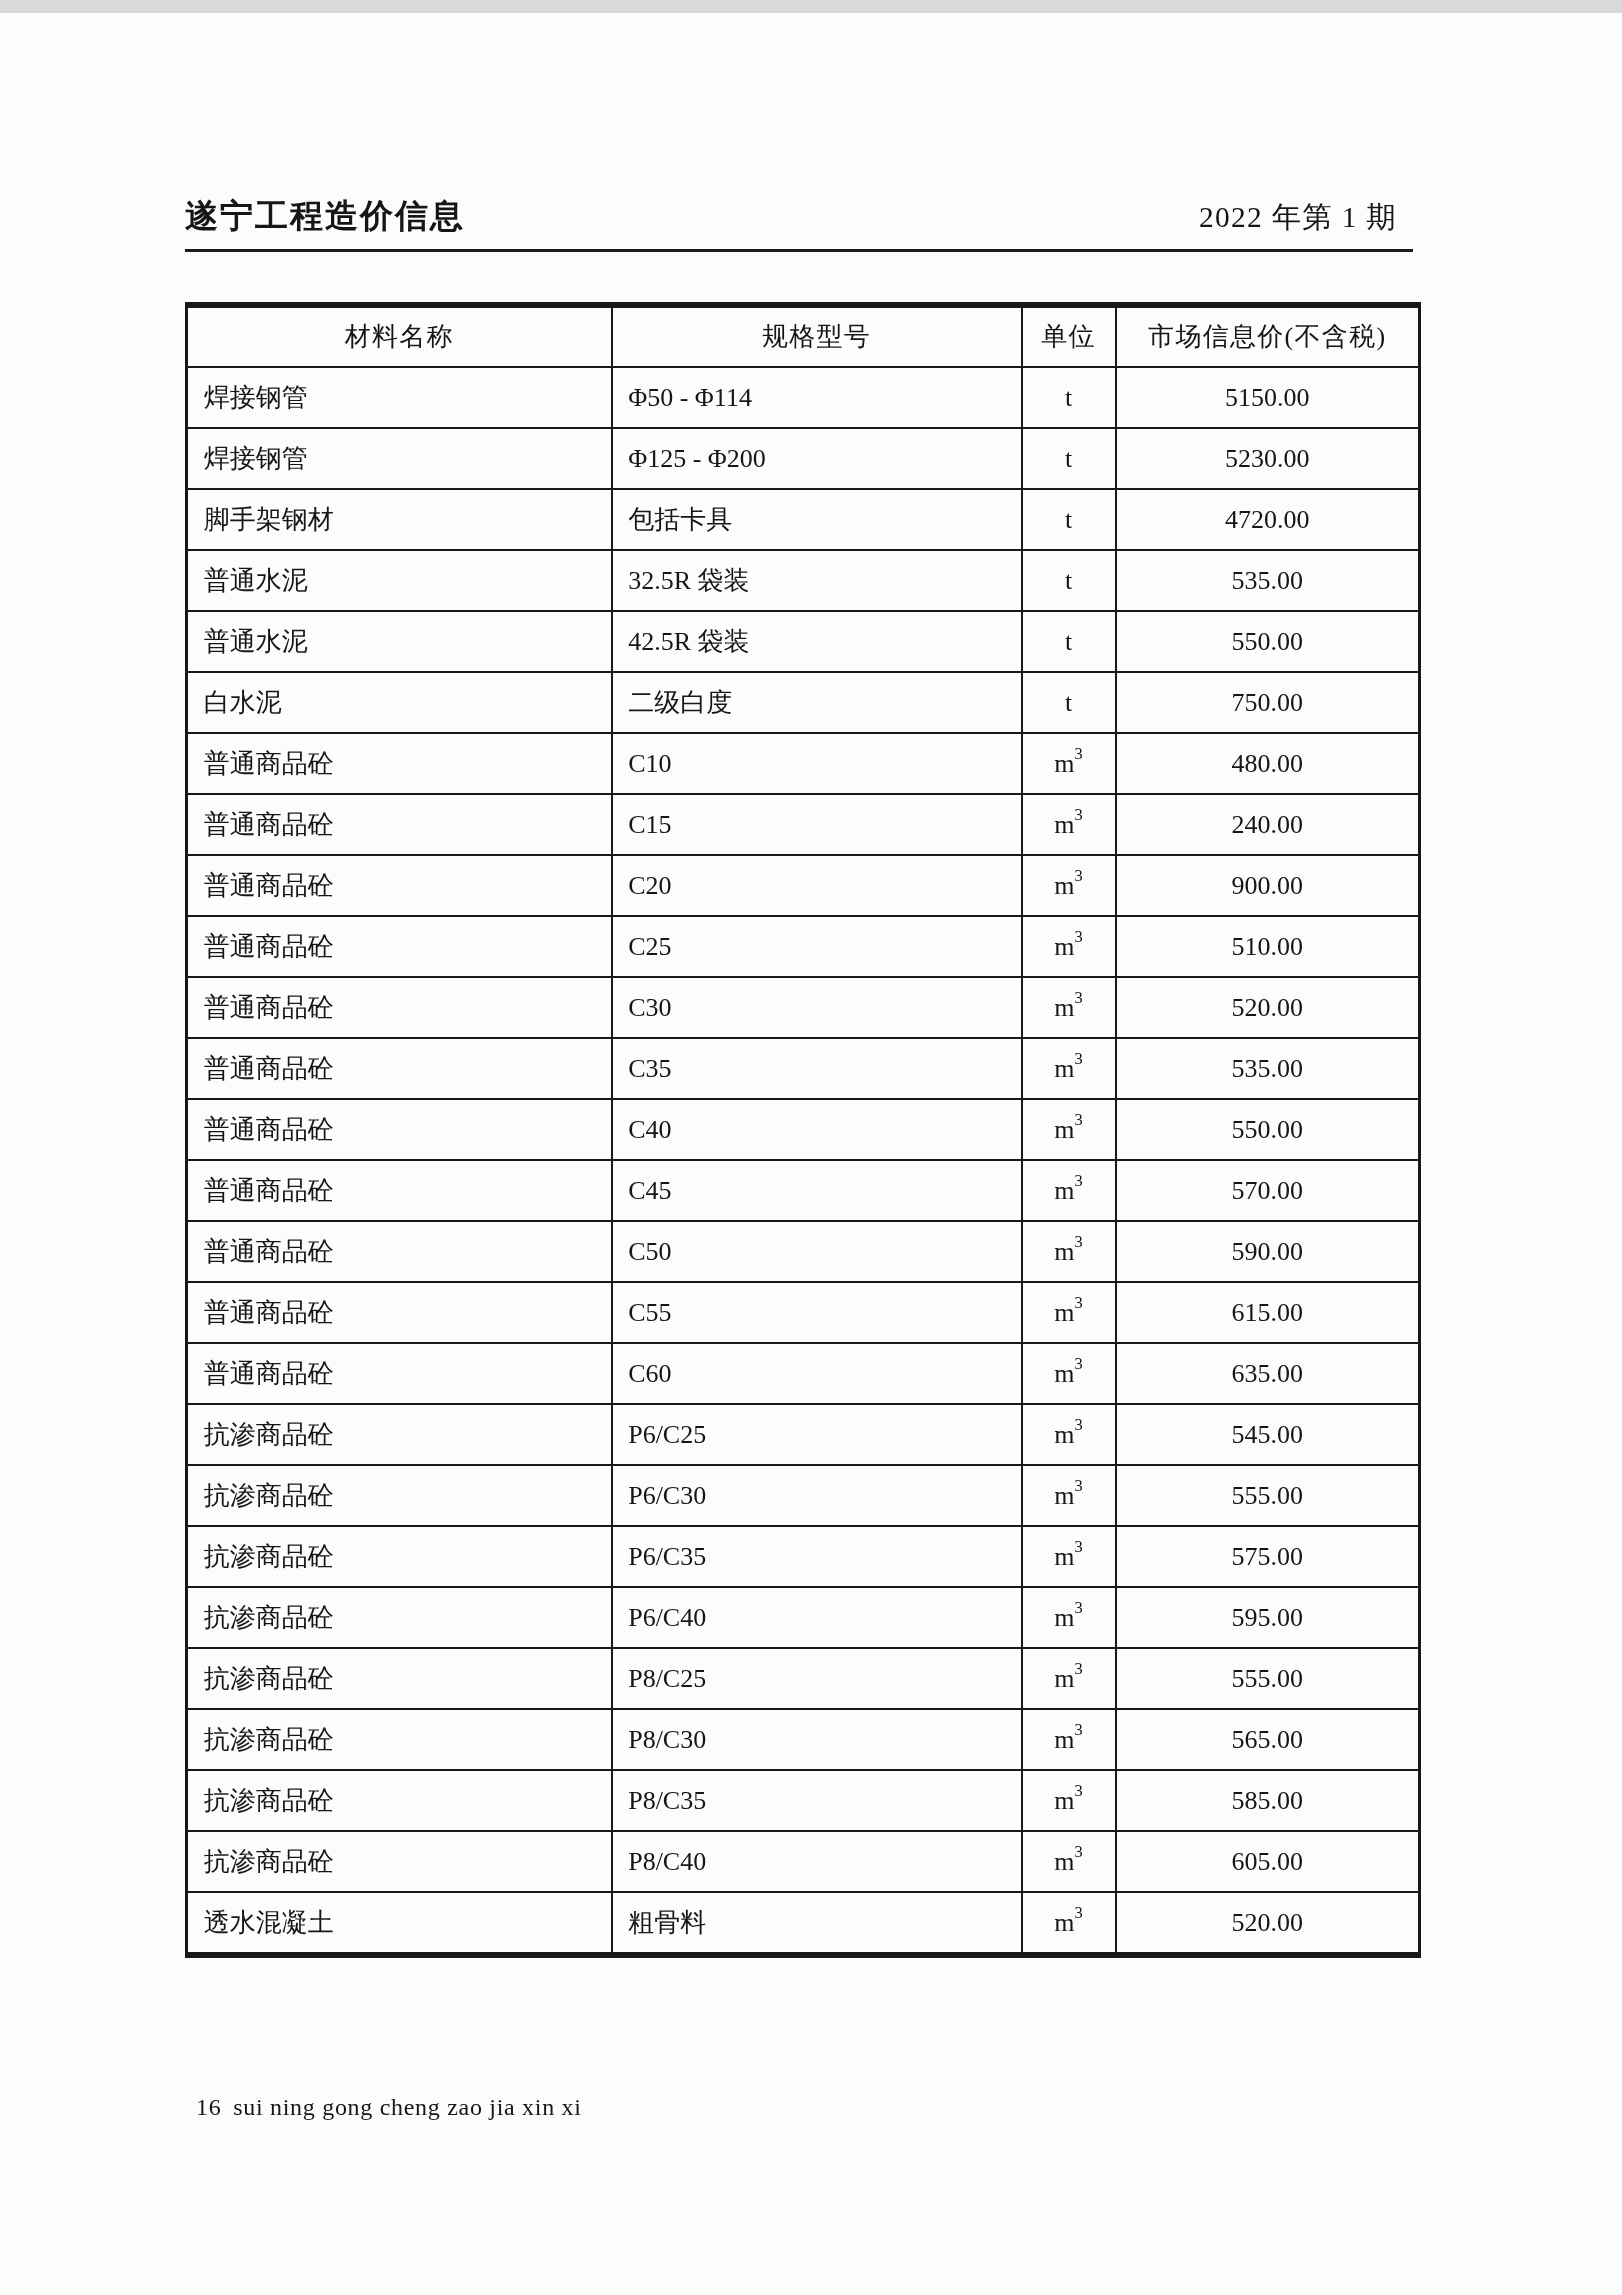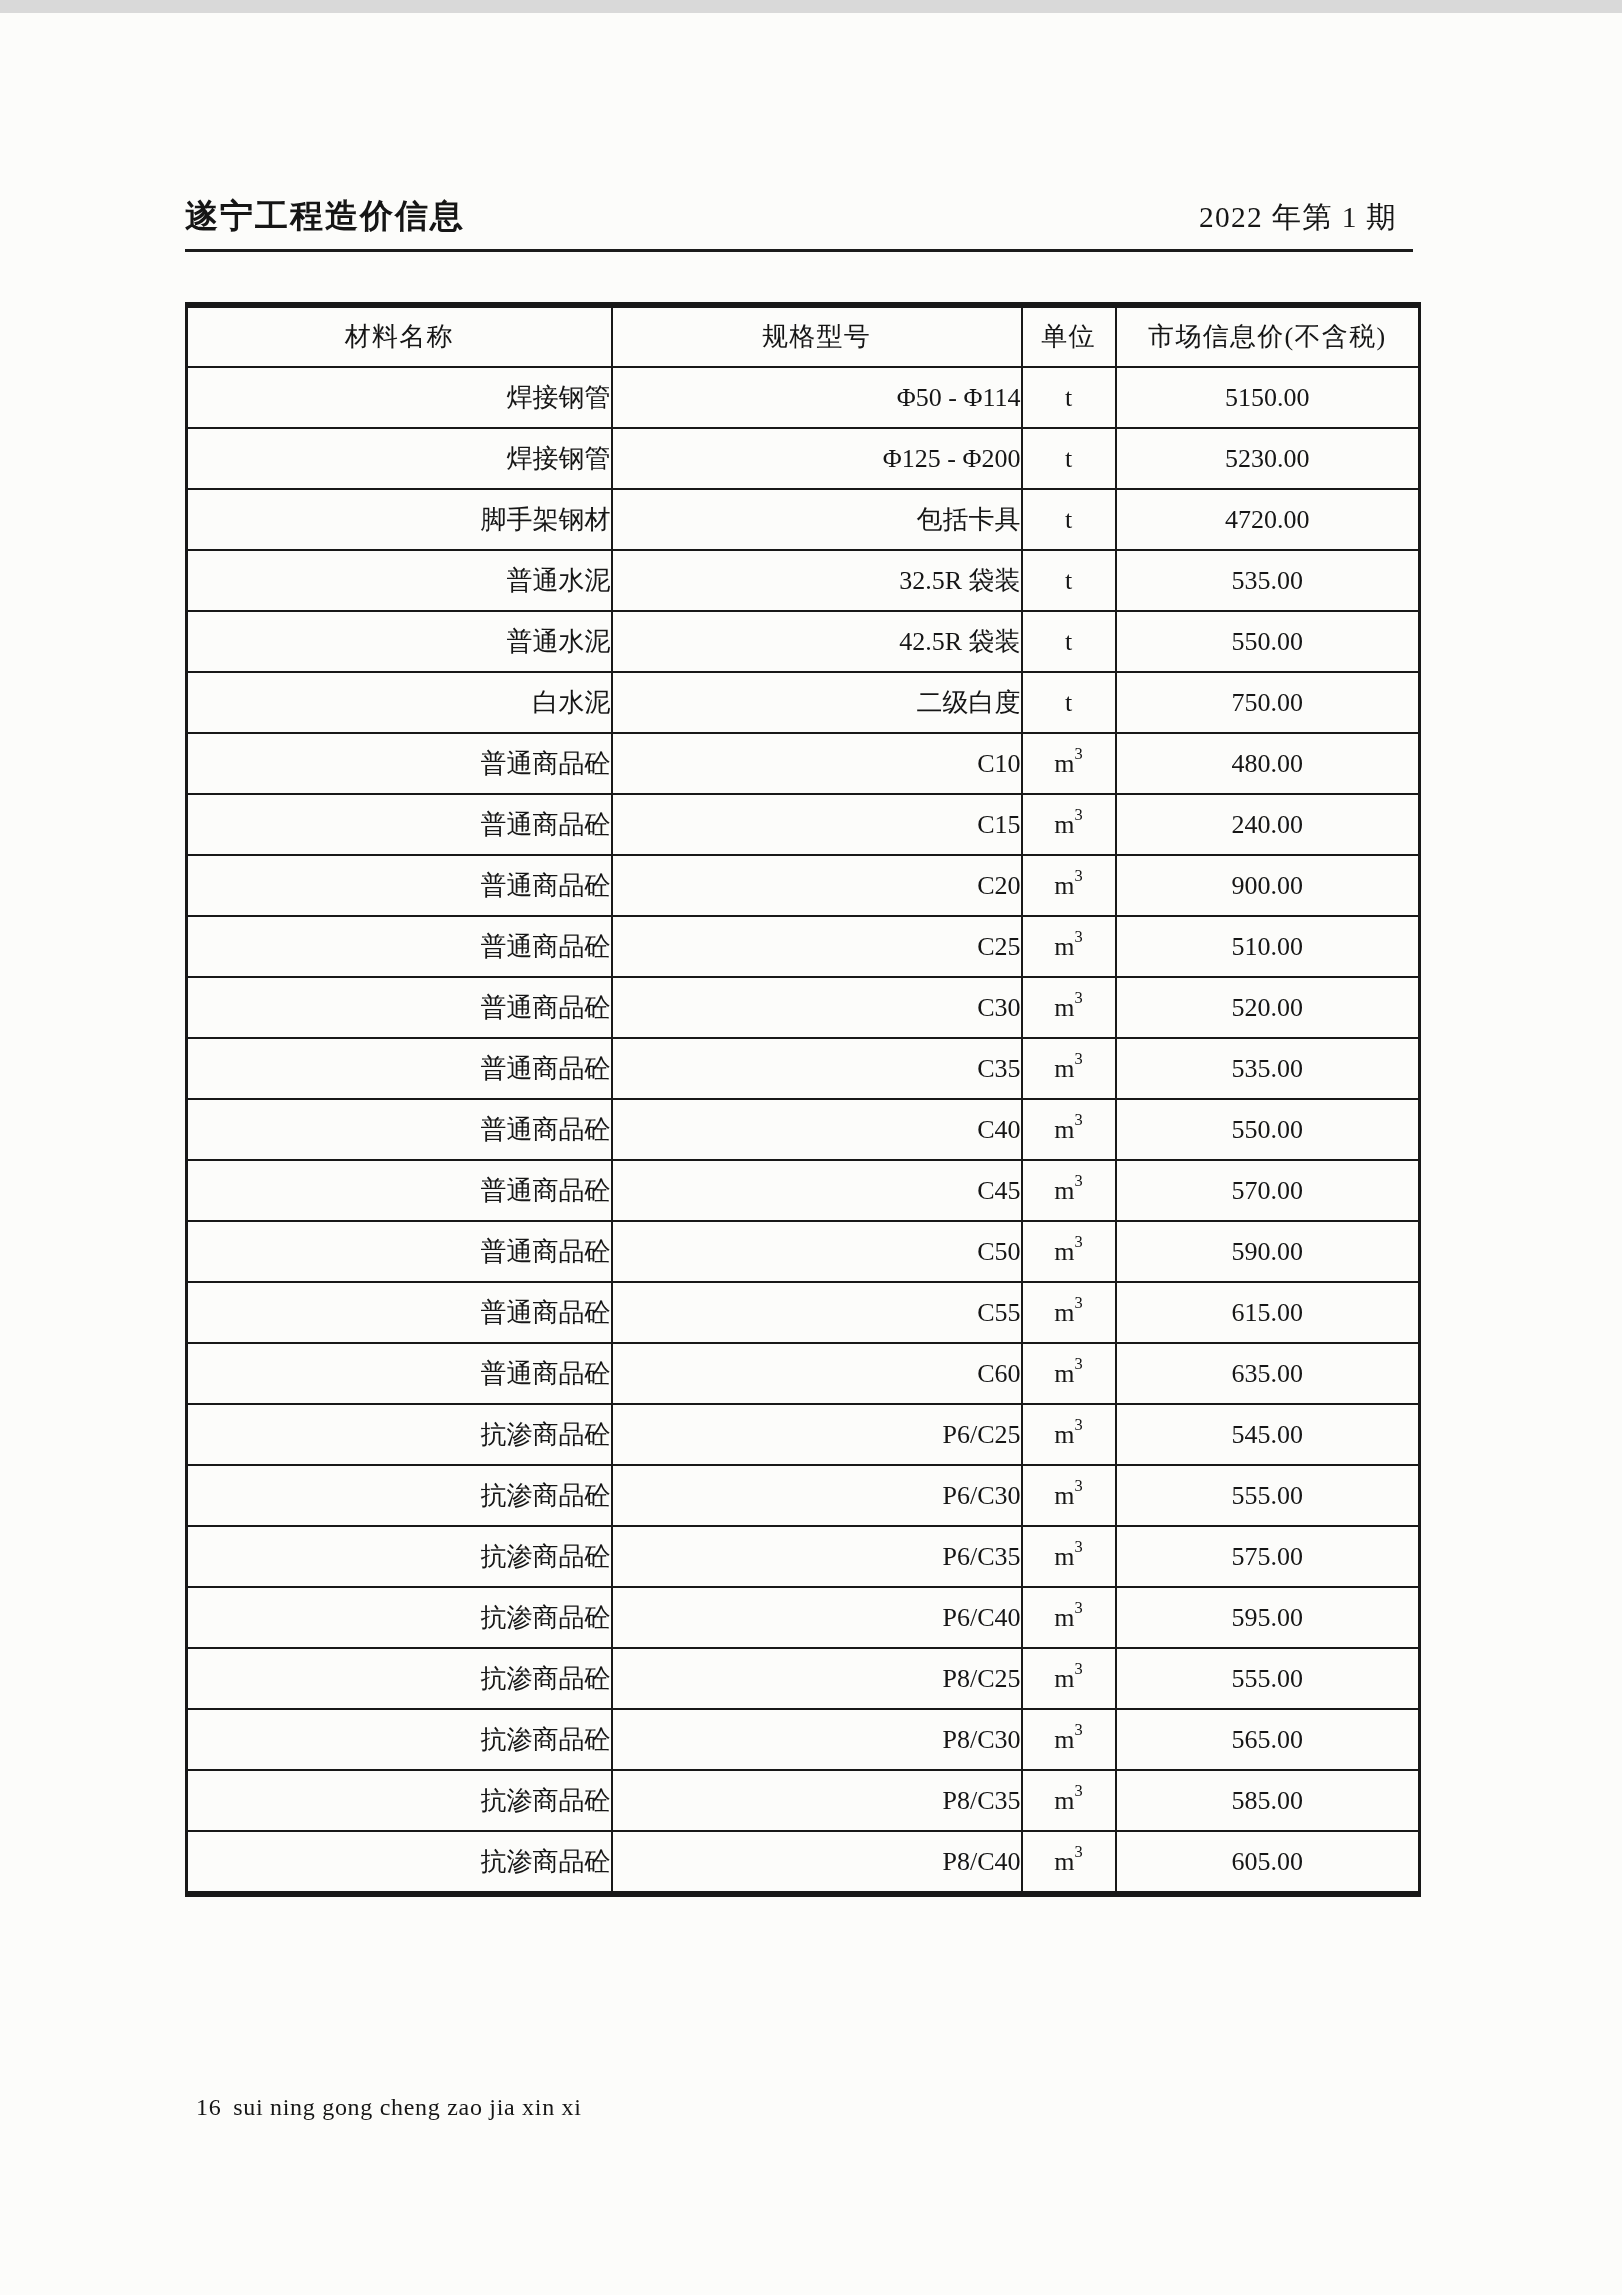--- a/index.html
+++ b/index.html
@@ -72,21 +72,21 @@
     padding: 0;
   }
   .price-table {
     border-left-width: 3.9px;
     border-right-width: 3.9px;
     border-top-width: 6.5px;
     border-bottom-width: 6.5px;
   }
   .price-table th { height: 58px; letter-spacing: 1.3px; }
   .price-table td { height: 59px; }
-  td.col-name, td.col-spec { text-align: right; padding-left: 15.7px; }
+  td.col-name, td.col-spec { text-align: left; padding-left: 15.7px; }
   td.col-unit, td.col-price { text-align: center; }
   td.col-unit sup {
     font-size: 16.4px;
     line-height: 0;
     vertical-align: 13px;
   }
 
   
   .page-footer {
     position: absolute;
@@ -269,20 +269,26 @@
           <td class="col-spec">P8/C35</td>
           <td class="col-unit">m<sup>3</sup></td>
           <td class="col-price">585.00</td>
         </tr>
         <tr>
           <td class="col-name">抗渗商品砼</td>
           <td class="col-spec">P8/C40</td>
           <td class="col-unit">m<sup>3</sup></td>
           <td class="col-price">605.00</td>
         </tr>
+        <tr>
+          <td class="col-name">透水混凝土</td>
+          <td class="col-spec">粗骨料</td>
+          <td class="col-unit">m<sup>3</sup></td>
+          <td class="col-price">520.00</td>
+        </tr>
       </tbody>
   </table>
 
   <div class="page-footer">
     <span class="folio">16</span><span>sui ning gong cheng zao jia xin xi</span>
   </div>
 
 </div>
 
 

